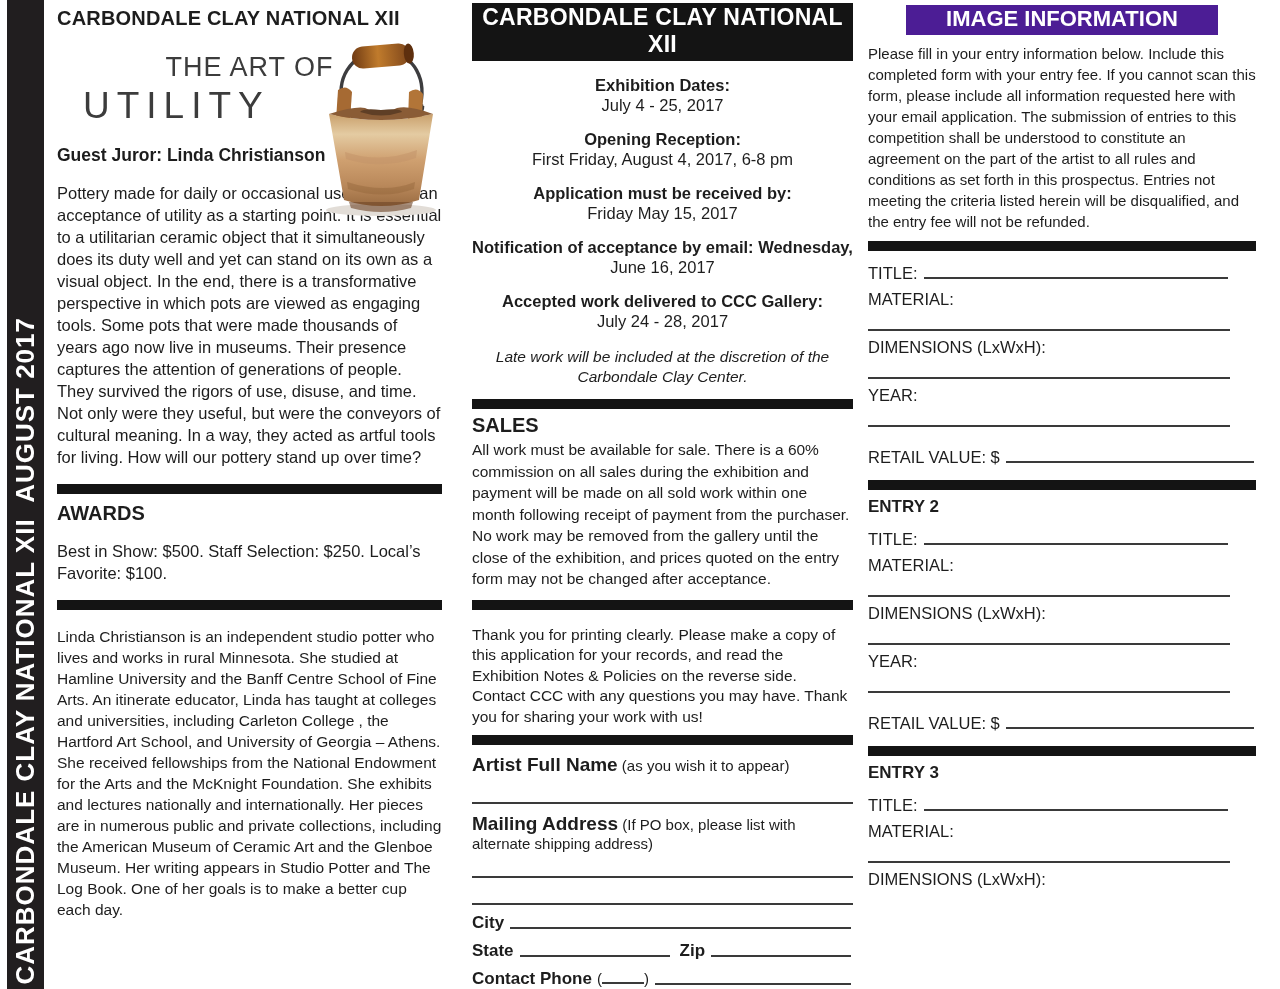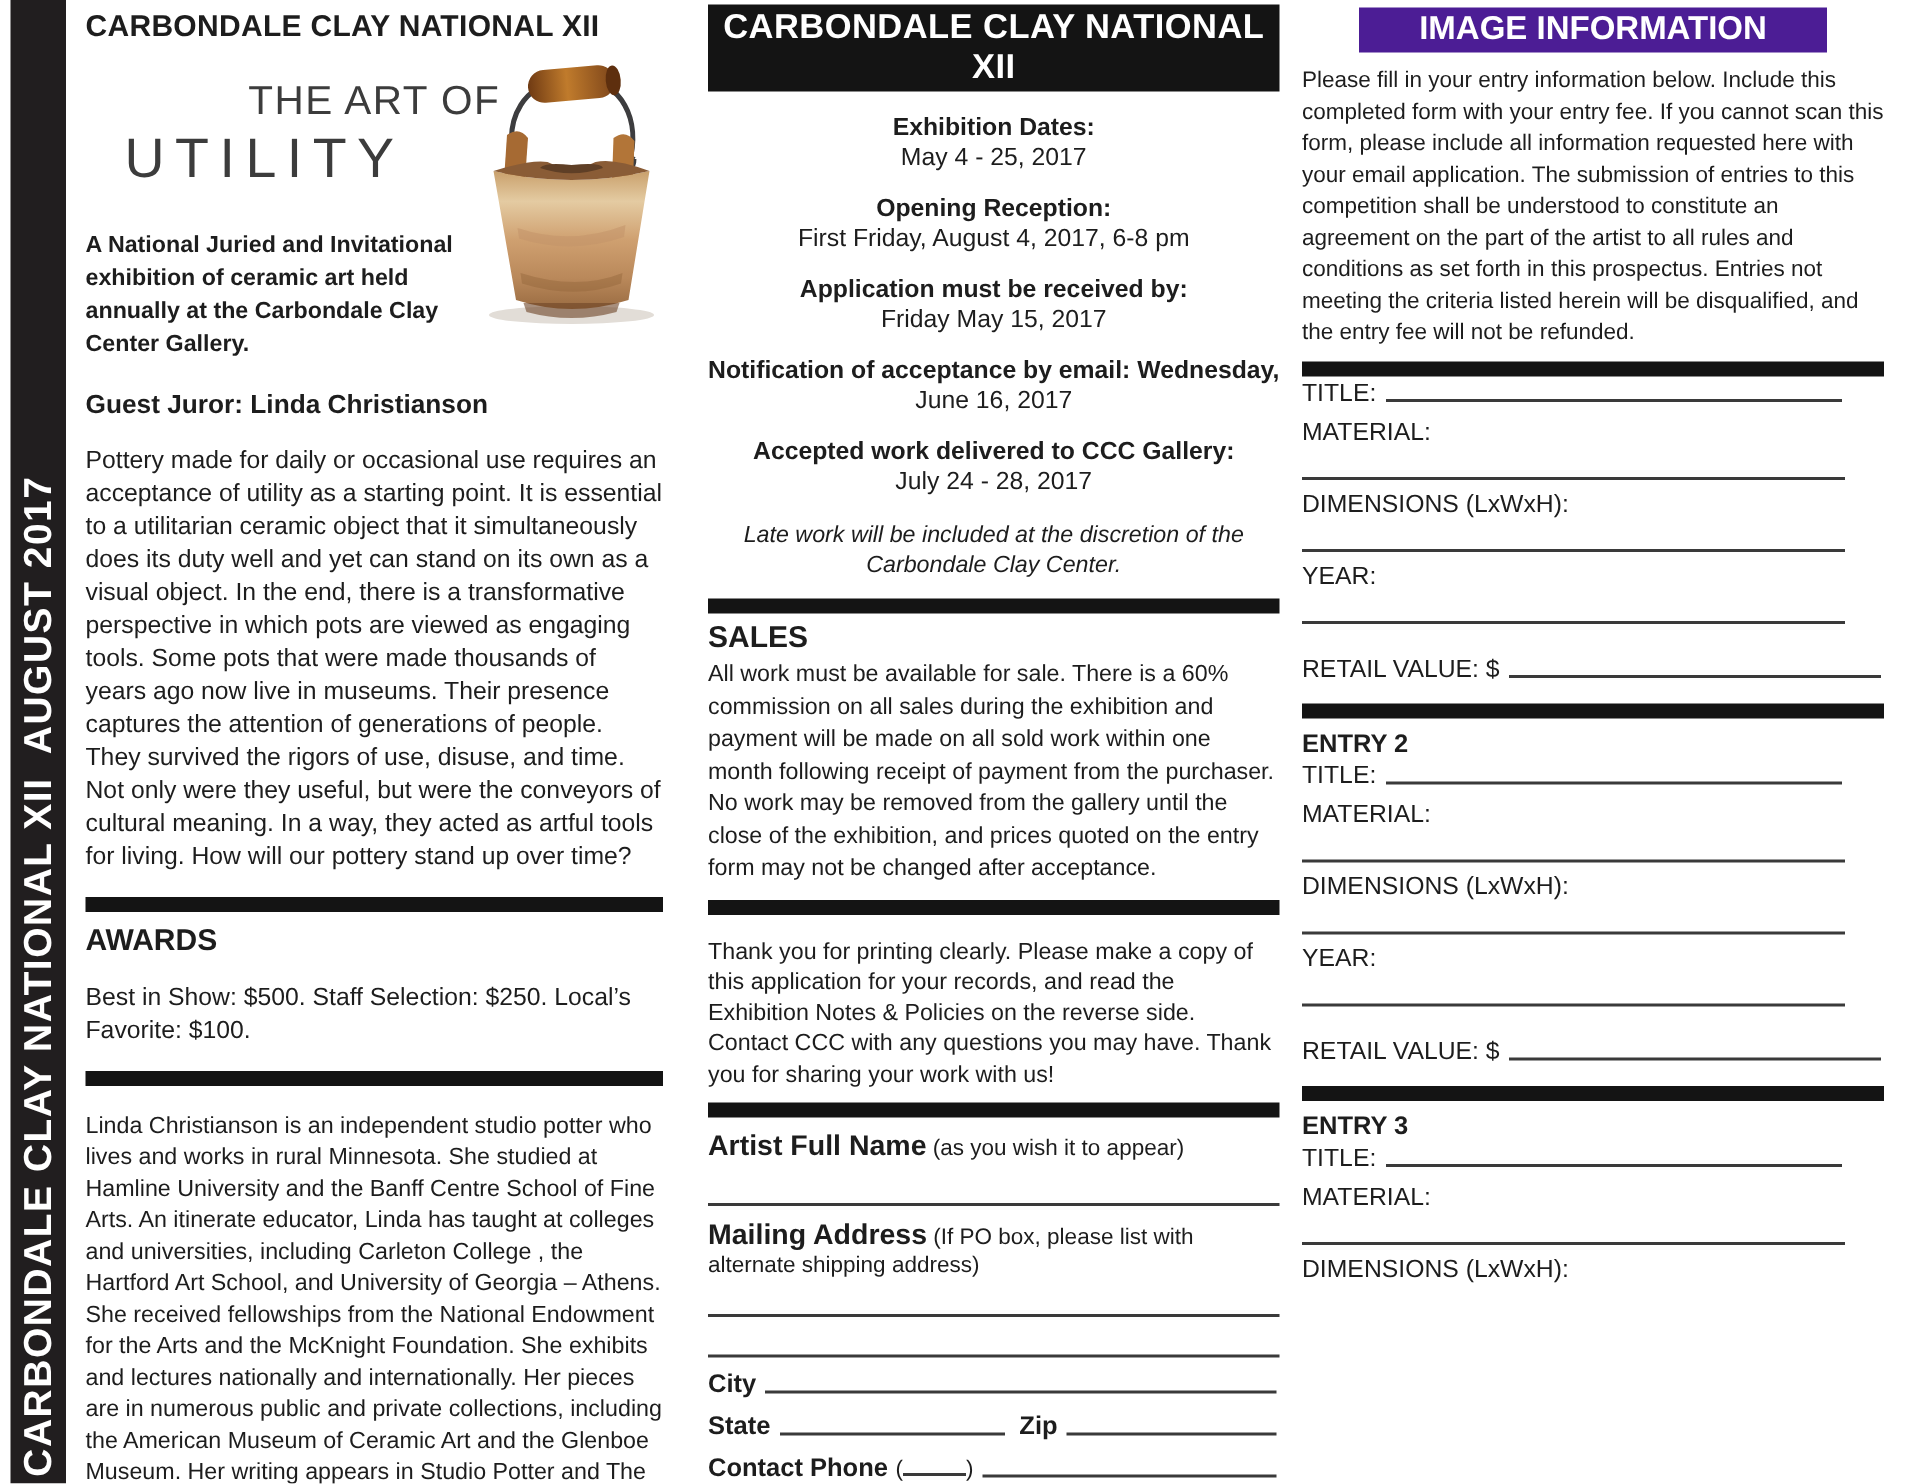--- a/index.html
+++ b/index.html
@@ -59,21 +59,21 @@
   .c2 .nameline { margin-top:26px; }
   .c2 .addrline1 { margin-top:24px; }
   .c2 .addrline2 { margin-top:25px; }
   
   .c3-titlebar { display:block; width:312px; margin:5px auto 0; background:#4c1d95; color:#fff;
                  font-weight:bold; font-size:22px; text-align:center; padding:1px 0 3px; }
   .c3-instr { font-size:15px; line-height:21px; margin-top:8px; }
   .c3 .bar-top { margin-top:9px; }
   .entry { }
   .e-heading { font-size:17px; font-weight:bold; margin-top:7px; }
-  .e-trow { display:flex; align-items:baseline; margin-top:2px; font-size:16.5px; margin-right:26px; }
+  .e-trow { display:flex; align-items:baseline; margin-top:13px; font-size:16.5px; margin-right:26px; }
   .e-label { font-size:16.5px; margin-top:7px; }
   .e-line { margin-top:20px; width:calc(100% - 26px); border-bottom:2px solid #3a3a3a; height:0; }
   .e-rrow { display:flex; align-items:baseline; margin-top:21px; font-size:16.5px; }
   .entry-bar { margin-top:13px; }
 </style>
 </head>
 <body>
 
 <div class="vbanner">
   <span>CARBONDALE CLAY NATIONAL XII  AUGUST 2017</span>
@@ -119,40 +119,39 @@
 
     <path d="M24,72 Q76,84 128,72 L114,158 Q76,170 39,158 Z" fill="url(#bodyg)"></path>
     <path d="M24,72 Q50,64 60,66 Q76,74 92,66 Q104,63 128,72 Q76,84 24,72 Z" fill="#8a5c36"></path>
     <path d="M55,70 Q76,77 97,70 Q96,66 76,68 Q58,66 55,70 Z" fill="#5f3f26"></path>
 
     <path d="M40,110 Q76,122 112,108 L111,116 Q76,128 41,117 Z" fill="#c3936a" opacity="0.55"></path>
     <path d="M42,140 Q80,152 110,140 L109,147 Q78,158 43,147 Z" fill="#8f6138" opacity="0.4"></path>
     <path d="M44,160 h64 l-2,6 q-30,8 -60,0 z" fill="#6e4526" opacity="0.6"></path>
   </svg>
 
-  <p class="c1-intro">A National Juried and Invitational exhibition of ceramic art held annually at the Carbondale Clay Center Gallery.</p>
   <p class="c1-juror">Guest Juror: Linda Christianson</p>
   <p class="c1-statement">Pottery made for daily or occasional use requires an acceptance of utility as a starting point. It is essential to a utilitarian ceramic object that it simultaneously does its duty well and yet can stand on its own as a visual object. In the end, there is a transformative perspective in which pots are viewed as engaging tools. Some pots that were made thousands of years ago now live in museums. Their presence captures the attention of generations of people. They survived the rigors of use, disuse, and time. Not only were they useful, but were the conveyors of cultural meaning. In a way, they acted as artful tools for living. How will our pottery stand up over time?</p>
 
   <div class="bar bar1"></div>
   <div class="c1-awards-h">AWARDS</div>
   <p class="c1-awards-t">Best in Show: $500. Staff Selection: $250. Local’s Favorite: $100.</p>
 
   <div class="bar bar2"></div>
   <p class="c1-bio">Linda Christianson is an independent studio potter who lives and works in rural Minnesota. She studied at Hamline University and the Banff Centre School of Fine Arts. An itinerate educator, Linda has taught at colleges and universities, including Carleton College , the Hartford Art School, and University of Georgia – Athens. She received fellowships from the National Endowment for the Arts and the McKnight Foundation. She exhibits and lectures nationally and internationally. Her pieces are in numerous public and private collections, including the American Museum of Ceramic Art and the Glenboe Museum. Her writing appears in Studio Potter and The Log Book. One of her goals is to make a better cup each day.</p>
 </div>
 
 <div class="col col2 c2">
   <div class="c2-titlebar-wrap">
     <span class="c2-titlebar">CARBONDALE CLAY NATIONAL XII</span>
   </div>
 
   <div class="sched">
     <div class="lab">Exhibition Dates:</div>
-    <div class="val">May 4 - 25, 2017</div>
+    <div class="val">July 4 - 25, 2017</div>
   </div>
   <div class="sched">
     <div class="lab">Opening Reception:</div>
     <div class="val">First Friday, August 4, 2017, 6-8 pm</div>
   </div>
   <div class="sched">
     <div class="lab">Application must be received by:</div>
     <div class="val">Friday May 15, 2017</div>
   </div>
   <div class="sched">

